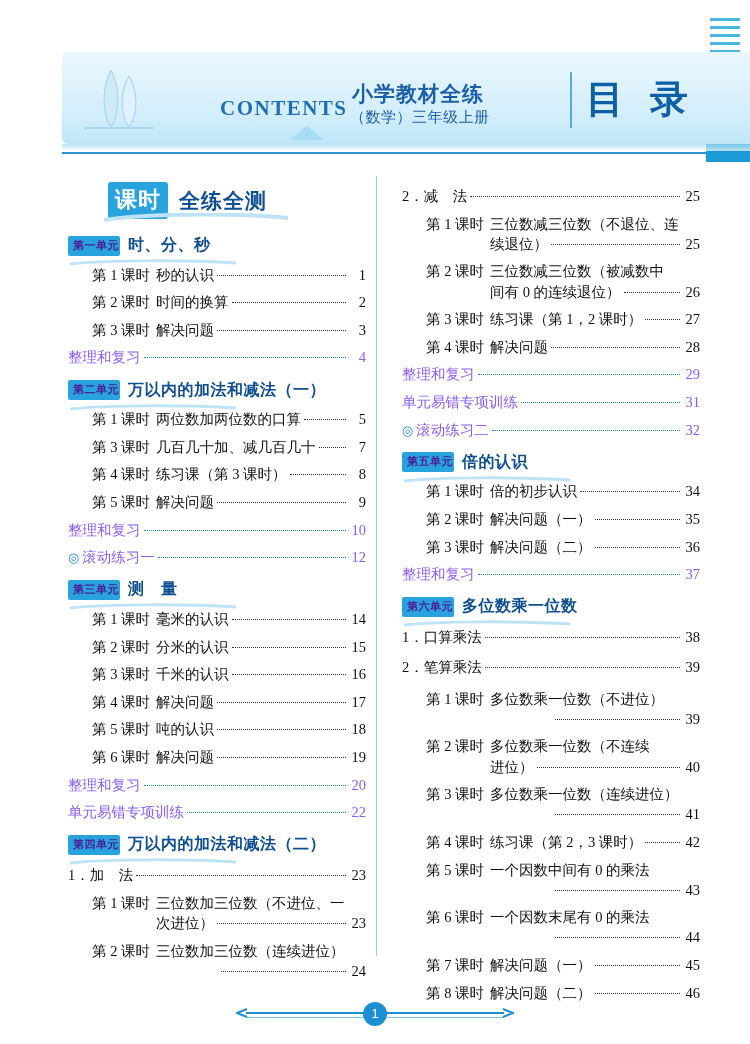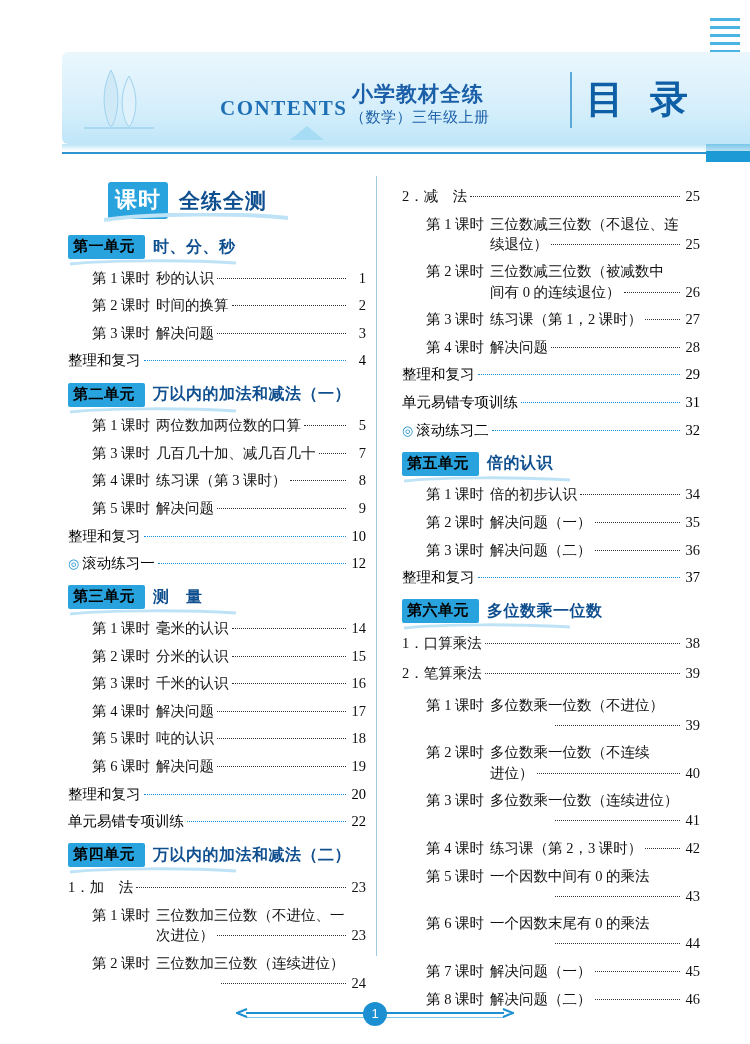--- a/index.html
+++ b/index.html
@@ -91,36 +91,36 @@
   
   .row{display:flex;align-items:baseline;margin-top:9.5px;line-height:1.25;}
   .row .lead{flex:0 0 auto;white-space:nowrap;}
   .row .dots{
     flex:1 1 auto;margin:0 3px;
     border-bottom:1.6px dotted #333;
     transform:translateY(-4px);
     min-width:10px;
   }
   .row .pg{flex:0 0 auto;white-space:nowrap;text-align:right;min-width:17px;}
-  .row.blue .lead, .row.blue .pg{color:#000000;}
+  .row.blue .lead, .row.blue .pg{color:#8b5cf6;}
   .row.blue .dots{border-bottom-color:#1b8fd2;}
   .row .ks{display:inline-block;min-width:64px;}
   .indent{padding-left:24px;}
   .indent2{padding-left:88px;}
   .cont{display:flex;align-items:baseline;margin-top:2px;line-height:1.25;}
   .cont .sp{flex:0 0 auto;}
   .cont .dots{
     flex:1 1 auto;margin:0 3px;border-bottom:1.6px dotted #333;transform:translateY(-4px);
   }
   .cont .pg{flex:0 0 auto;min-width:17px;text-align:right;}
   
   .unit{margin-top:13px;display:flex;align-items:center;position:relative;}
   .unit .ubox{
-    background:#29a3de;color:#000000;font-weight:bold;font-size:15px;
-    padding:2px 10px 3px 5px;border-radius:2px;letter-spacing:.5px;
+    background:#29a3de;color:#4c1d95;font-weight:bold;font-size:11px;
+    padding:2px 1px 3px 5px;border-radius:2px;letter-spacing:.5px;
   }
   .unit .uname{
     margin-left:8px;color:#0f4f8f;font-weight:bold;font-size:16px;letter-spacing:.5px;
   }
   .unit .uline{
     position:absolute;left:0;top:24px;width:170px;height:7px;
   }
   .sect{margin-top:11px;}
   .roll{margin-top:9.5px;display:flex;align-items:baseline;color:#1b8fd2;}
   .roll .circ{

